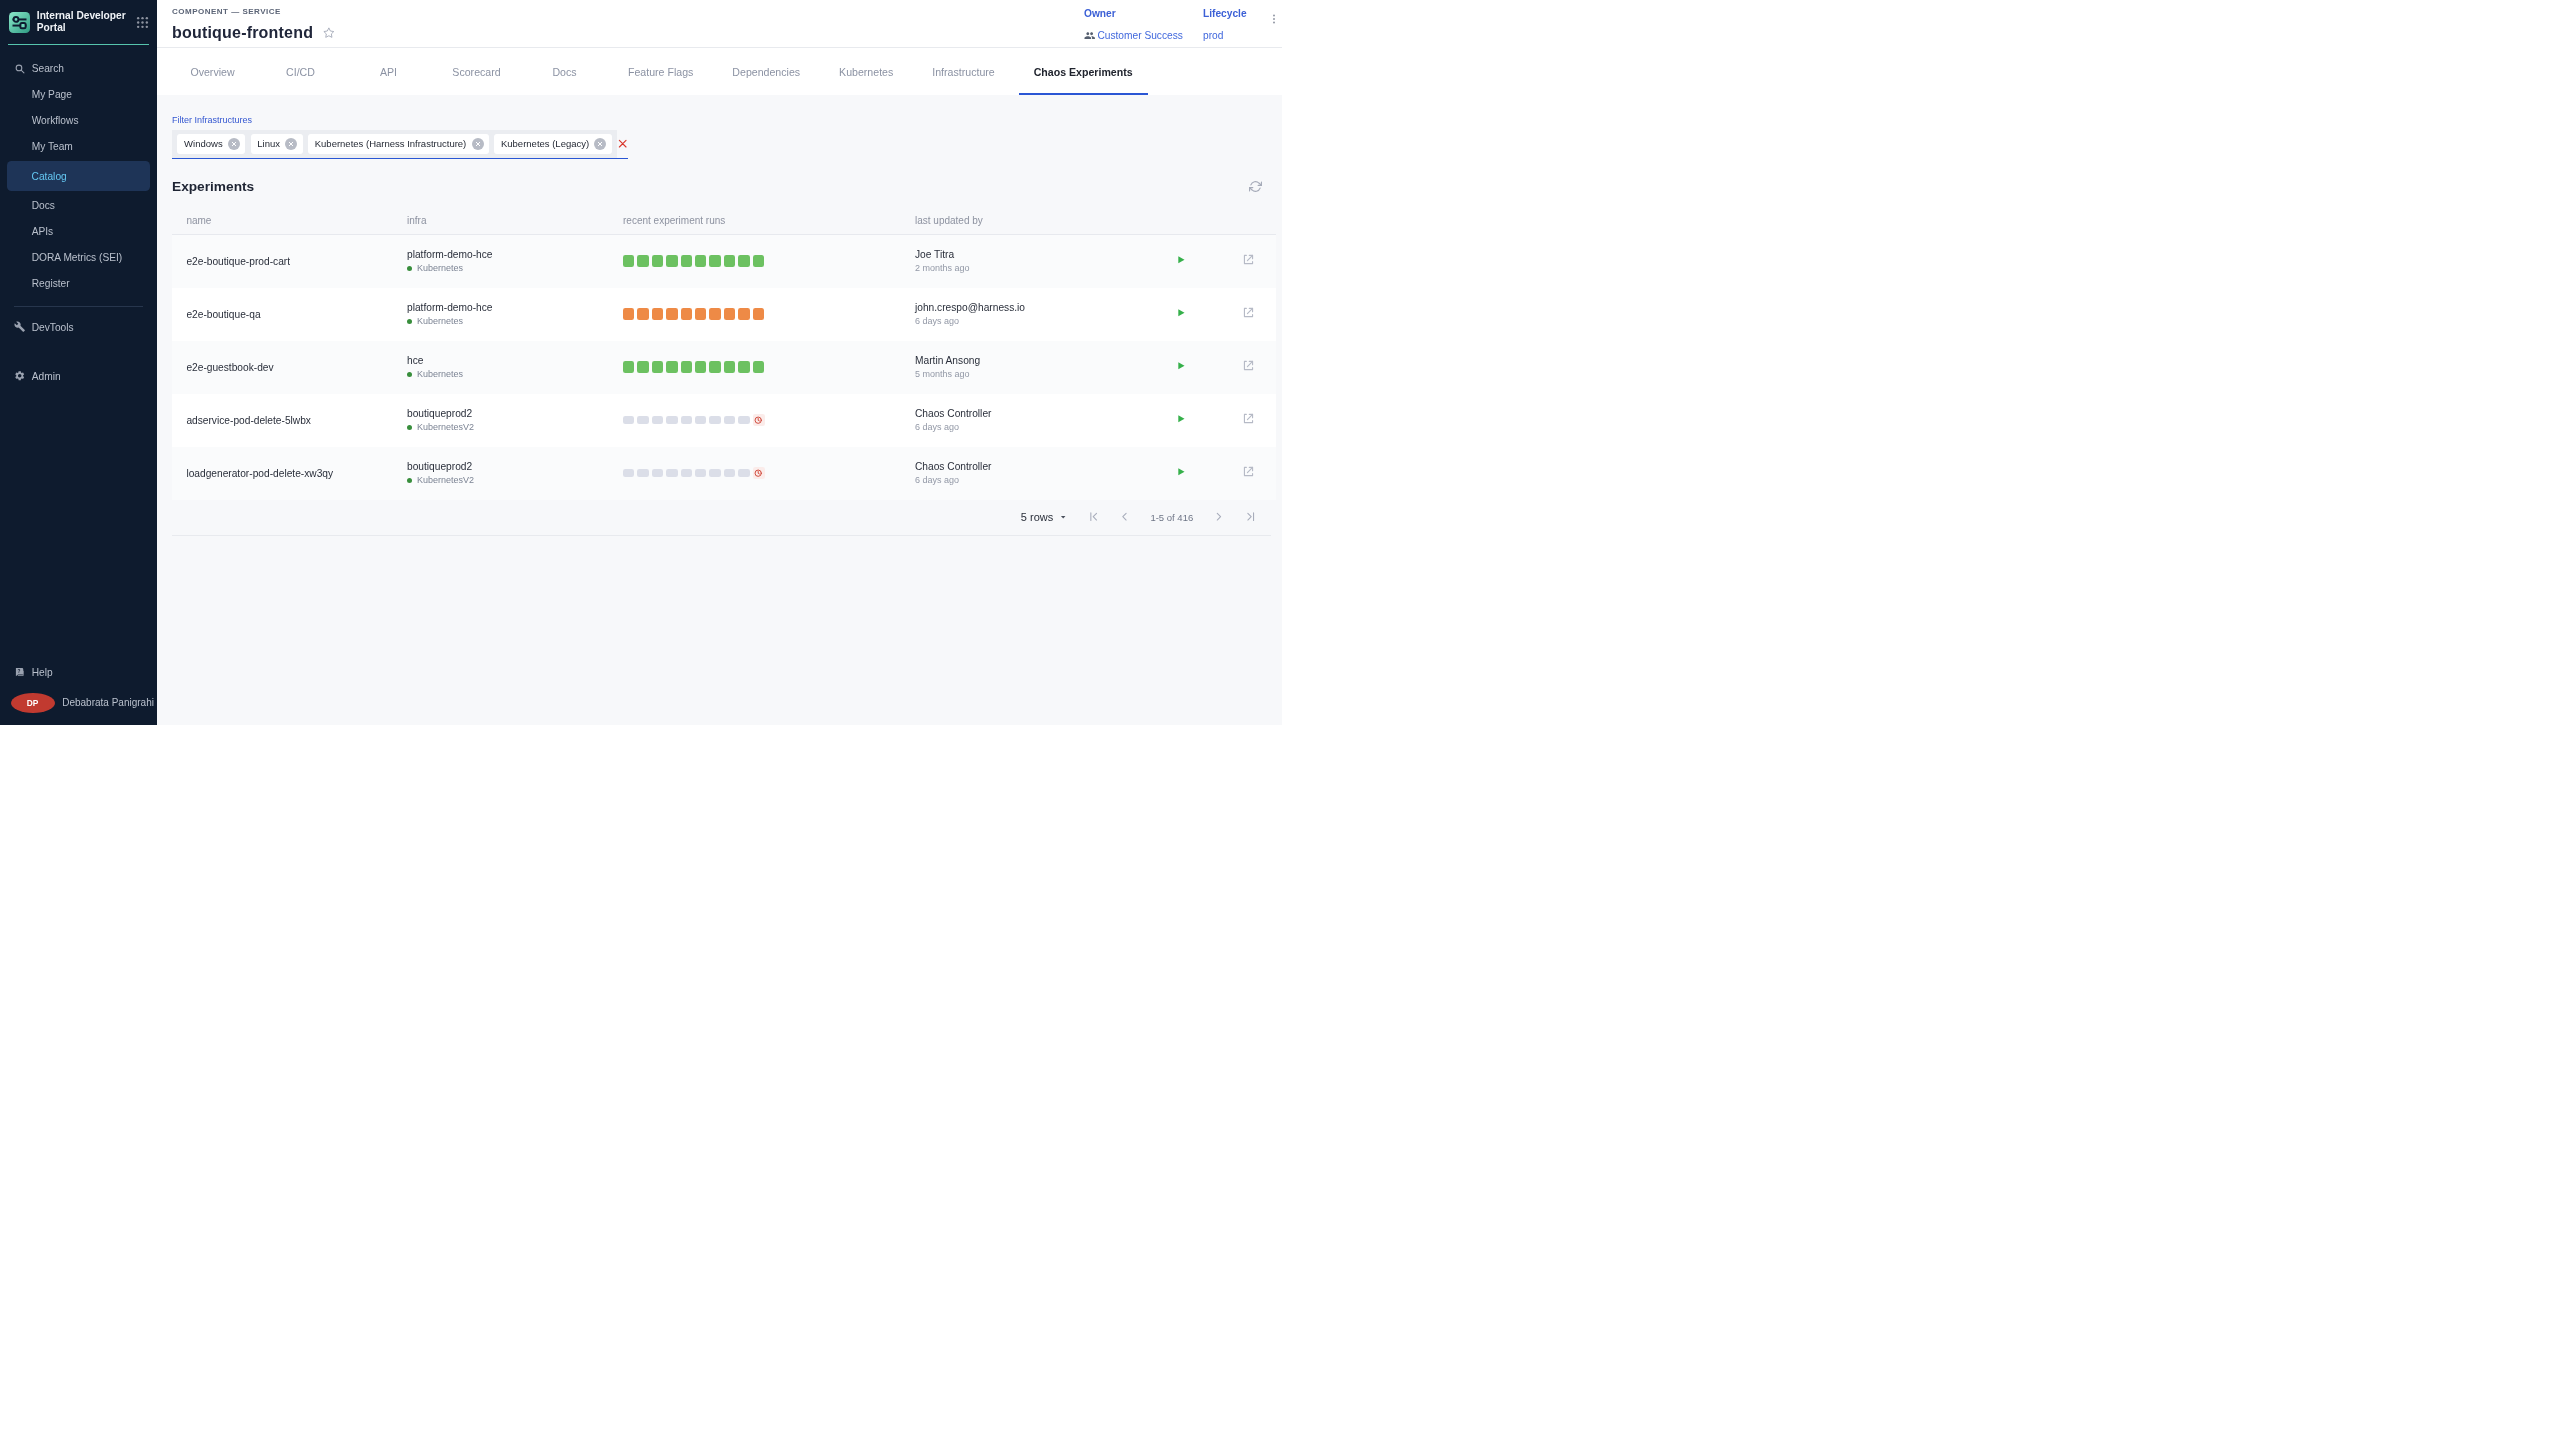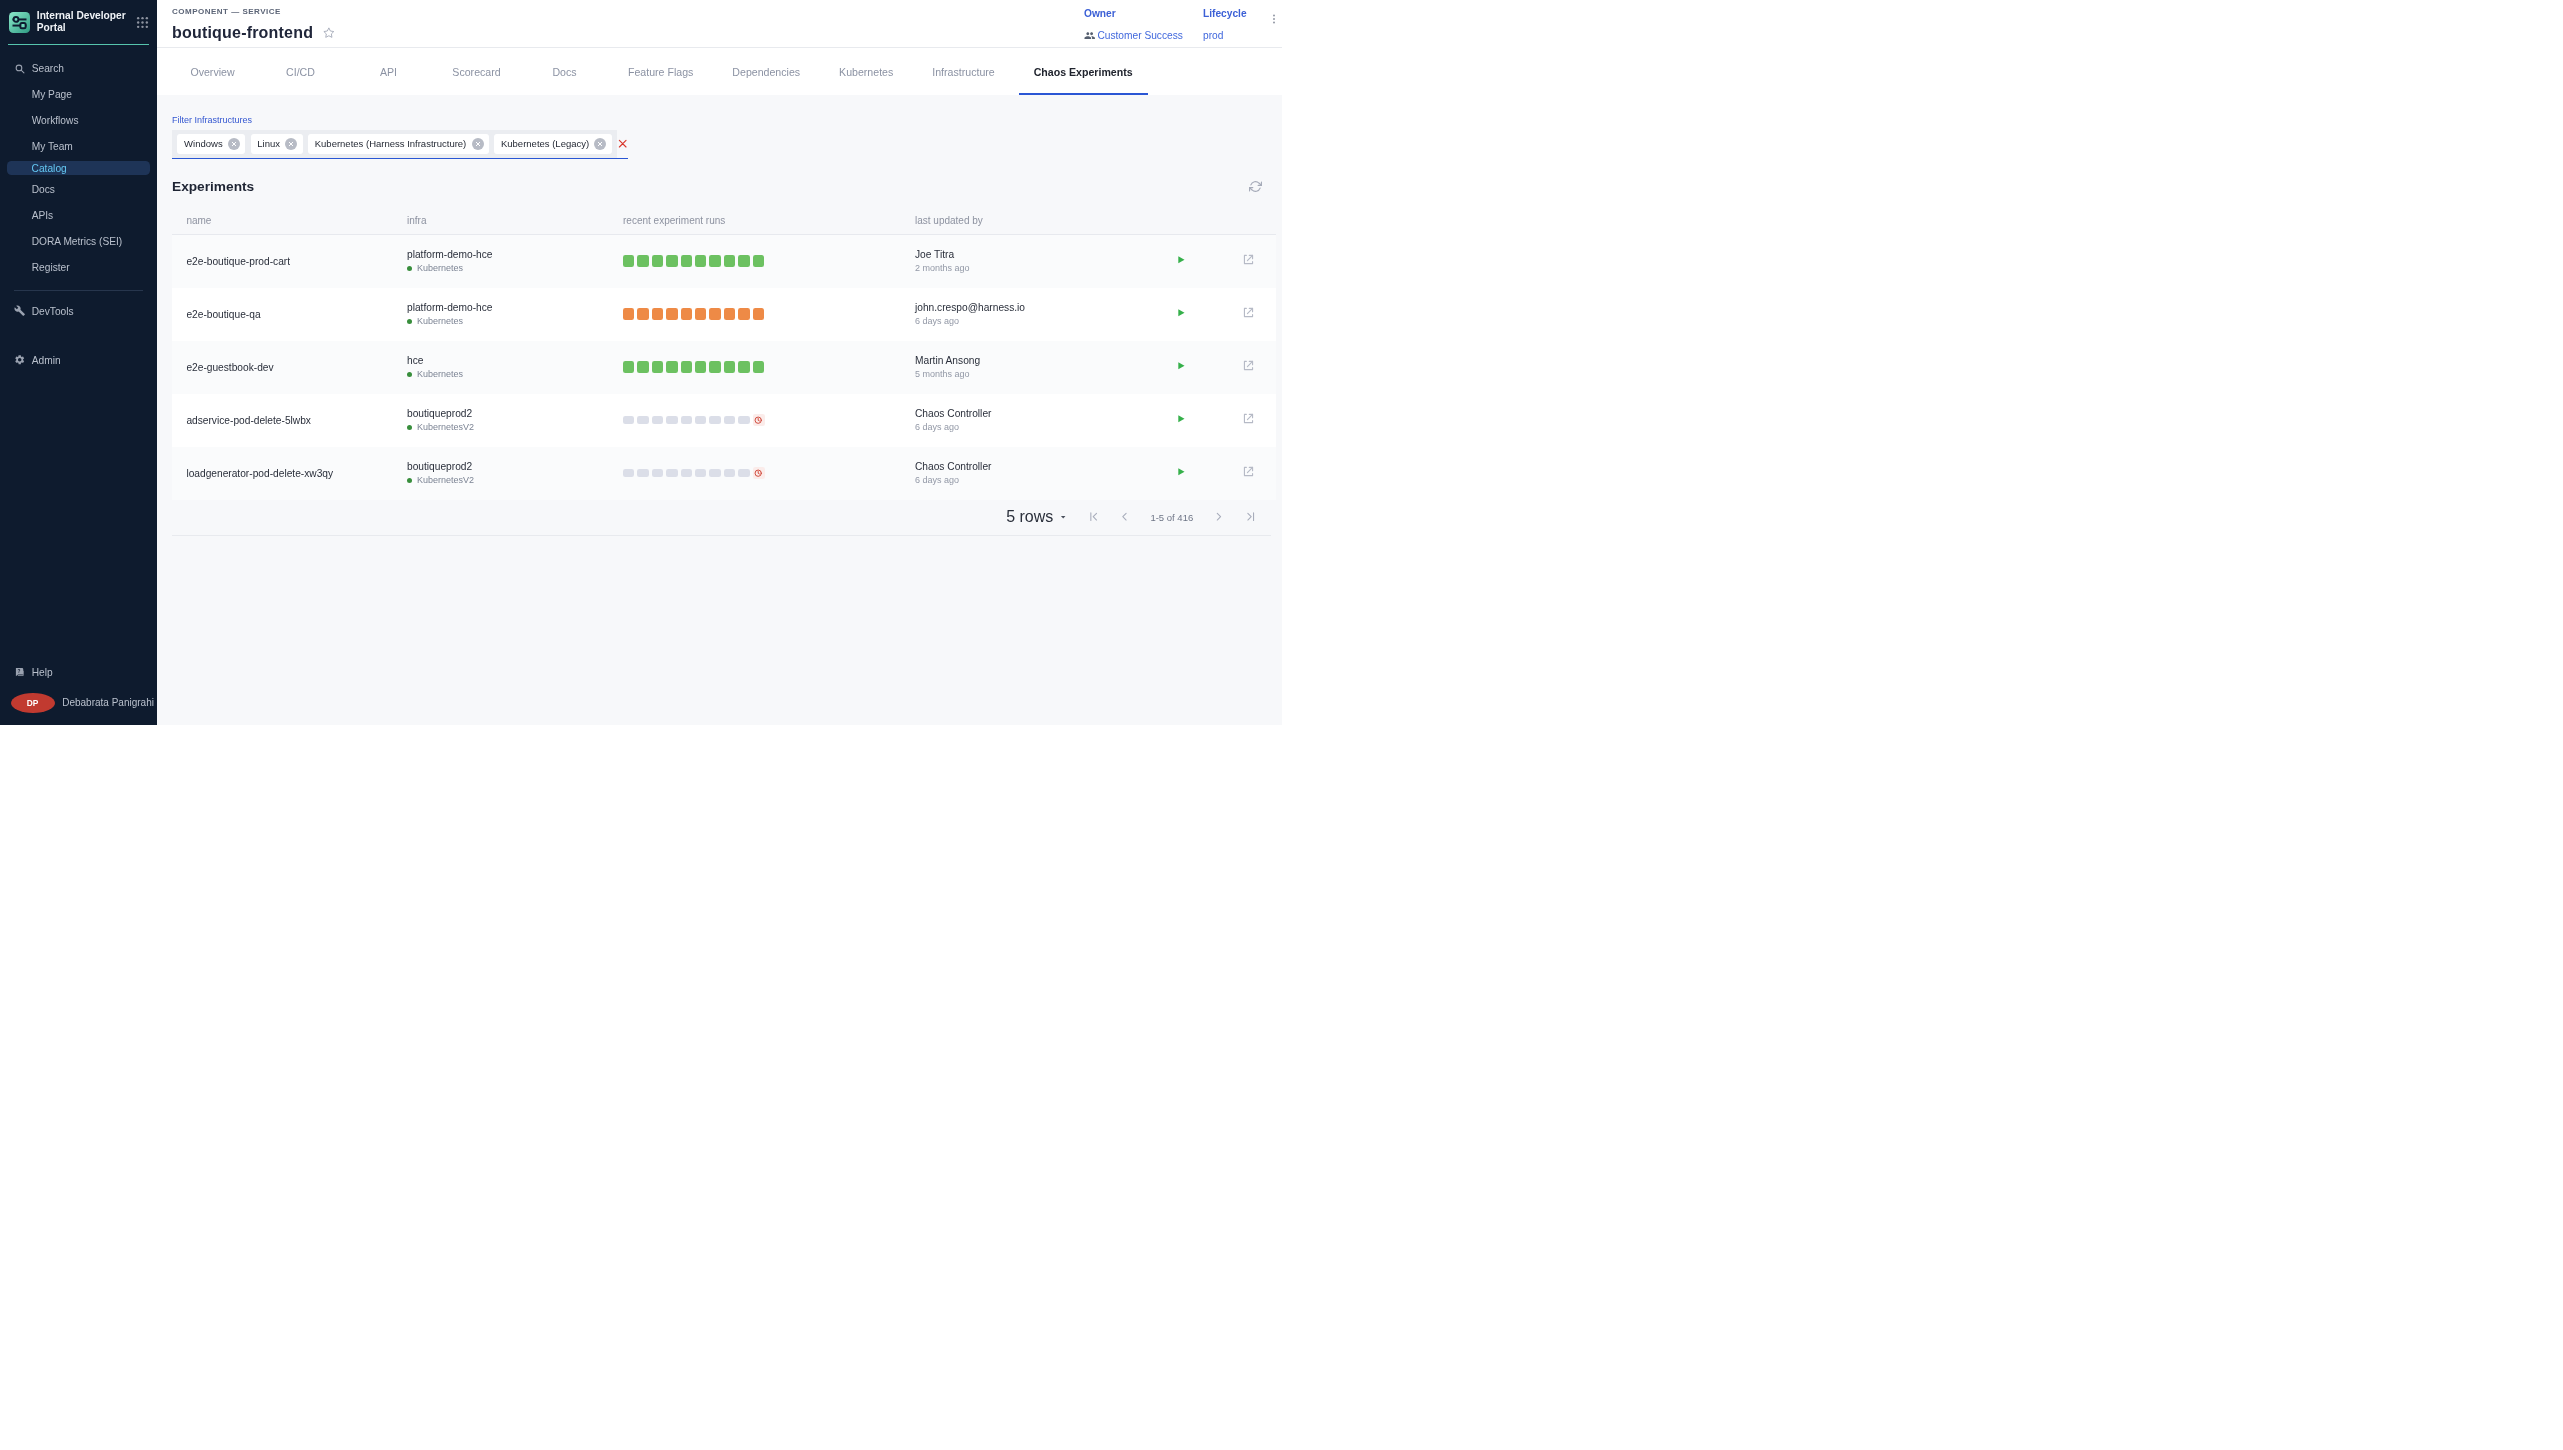--- a/index.html
+++ b/index.html
@@ -18,21 +18,21 @@
   .sidebar{position:relative;width:157px;height:100%;background:var(--sidebar-bg);flex:0 0 157px;color:#b9c0cc}
   .side-head{display:flex;align-items:center;gap:6.8px;padding:10px 7.6px 7.6px 9px}
   .logo{width:21px;height:21px;flex:0 0 21px}
   .brand{font-size:10.2px;font-weight:700;line-height:1.2;color:#f0f3f7;flex:1}
   .apps{width:13px;height:13px;color:#8d93a0;cursor:pointer}
   .teal-rule{height:1.5px;background:var(--teal);margin:1.5px 7.6px 0 7.6px}
   .side-nav{padding-top:10.6px}
   .nav-item{display:flex;align-items:center;height:26px;padding-left:13.7px;cursor:pointer;font-size:10.2px;color:#b9c0cc}
   .nav-item .nav-ic{width:18px;height:12px;flex:0 0 18px;color:#9aa2b0;display:flex;align-items:center}
   .nav-item .nav-ic svg{width:11.4px;height:11.4px}
-  .nav-item.active{margin:1.5px 6.8px;padding-left:6.8px;height:14px;background:var(--sidebar-active-bg);border-radius:4.6px;color:var(--sidebar-active-text)}
+  .nav-item.active{margin:1.5px 6.8px;padding-left:6.8px;height:30px;background:var(--sidebar-active-bg);border-radius:4.6px;color:var(--sidebar-active-text)}
   .nav-item.active .nav-ic{width:18px}
   .side-divider{height:0.8px;background:#27364d;margin:9px 13.7px 7.6px 13.7px}
   .admin-slot{margin-top:23px}
   .side-bottom{position:absolute;left:0;right:0;bottom:4.6px}
   .user-item{display:flex;align-items:center;gap:7.6px;height:35px;padding-left:10.6px;cursor:pointer}
   .avatar{width:44px;height:20px;border-radius:50%;background:var(--avatar);color:#fff;font-size:8.4px;font-weight:700;display:flex;align-items:center;justify-content:center}
   .user-name{font-size:10px;color:#b9c0cc}
 
   
   .main{flex:1;position:relative;background:#f7f8fa}
@@ -95,21 +95,21 @@
   .clock-chip svg{width:8.4px;height:8.4px}
   .upd-by{font-size:10.2px;color:#2a2f3b}
   .upd-ago{font-size:9px;color:#9298a6;margin-top:3.8px}
   .icon-btn{background:none;border:none;cursor:pointer;padding:0}
   .play-btn svg{width:11.4px;height:11.4px}
   .launch-btn{color:#b6bac6}
   .launch-btn svg{width:13px;height:13px}
 
   .pagination{height:35px;display:flex;align-items:center;justify-content:flex-end;padding-right:20px;gap:20px}
   .rows-select{display:flex;align-items:center;gap:6px;background:none;border:none;cursor:pointer;
-               font-size:16px;color:#2a2f3a;font-family:inherit}
+               font-size:11px;color:#2a2f3a;font-family:inherit}
   .rows-select svg{width:8.4px;height:8.4px;color:#4a505c}
   .pg-btn{background:none;border:none;cursor:pointer;color:#a8adbb;padding:0}
   .pg-btn svg{width:11.4px;height:11.4px}
   .pg-range{font-size:9.5px;color:#6e7586}
   .bottom-rule{border-top:0.8px solid #e8eaee;margin-right:5.3px}
 </style>
 </head>
 <body>
 
 <div class="app">

